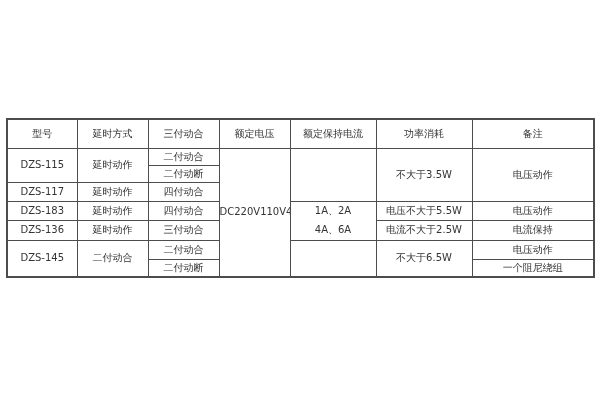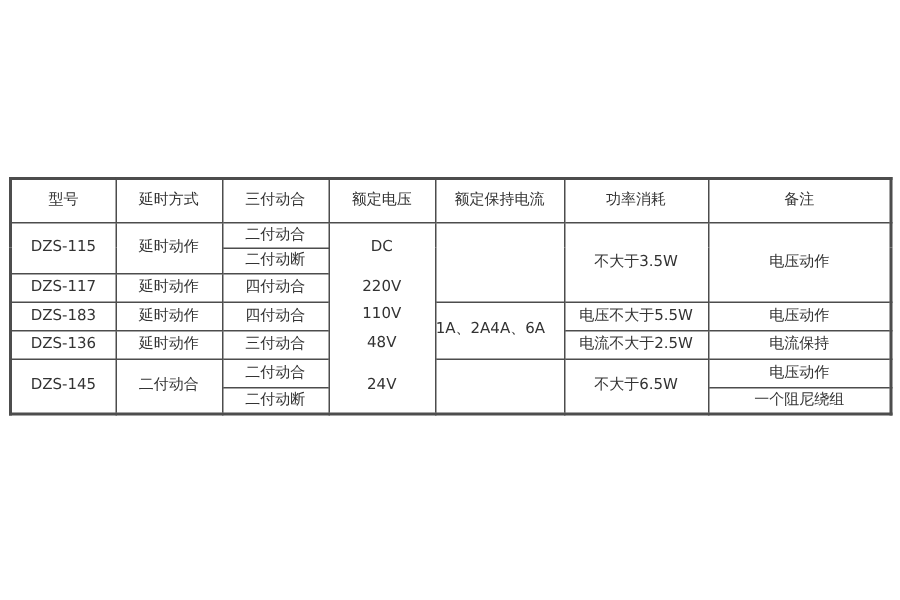--- a/index.html
+++ b/index.html
@@ -45,37 +45,37 @@
   tr.r1     { height: 17px; }
   tr.r2     { height: 17px; }
   tr.r3     { height: 19px; }
   tr.r4     { height: 19px; }
   tr.r5     { height: 19px; margin-left: 31px; }
   tr.r6     { height: 19px; padding-left: 19px; }
   tr.r7     { height: 18px; }
   
   .vstack {
     display: flex;
-    flex-direction: column;
+    flex-direction: row;
     height: 126px;
     width: 100%;
   }
   .vseg {
     display: flex;
     align-items: center;
     justify-content: center;
   }
   .vseg.g2a { flex: 34 0 0; }
   .vseg.g1  { flex: 19 0 0; }
   .vseg.g2b { flex: 37 0 0; }
   
   .cstack {
     display: flex;
-    flex-direction: row;
-    justify-content: flex-start;
+    flex-direction: column;
+    justify-content: center;
     height: 100%;
   }
   .cline {
     display: flex;
     align-items: center;
     justify-content: center;
     height: 19px;
   }
 </style>
 </head>

